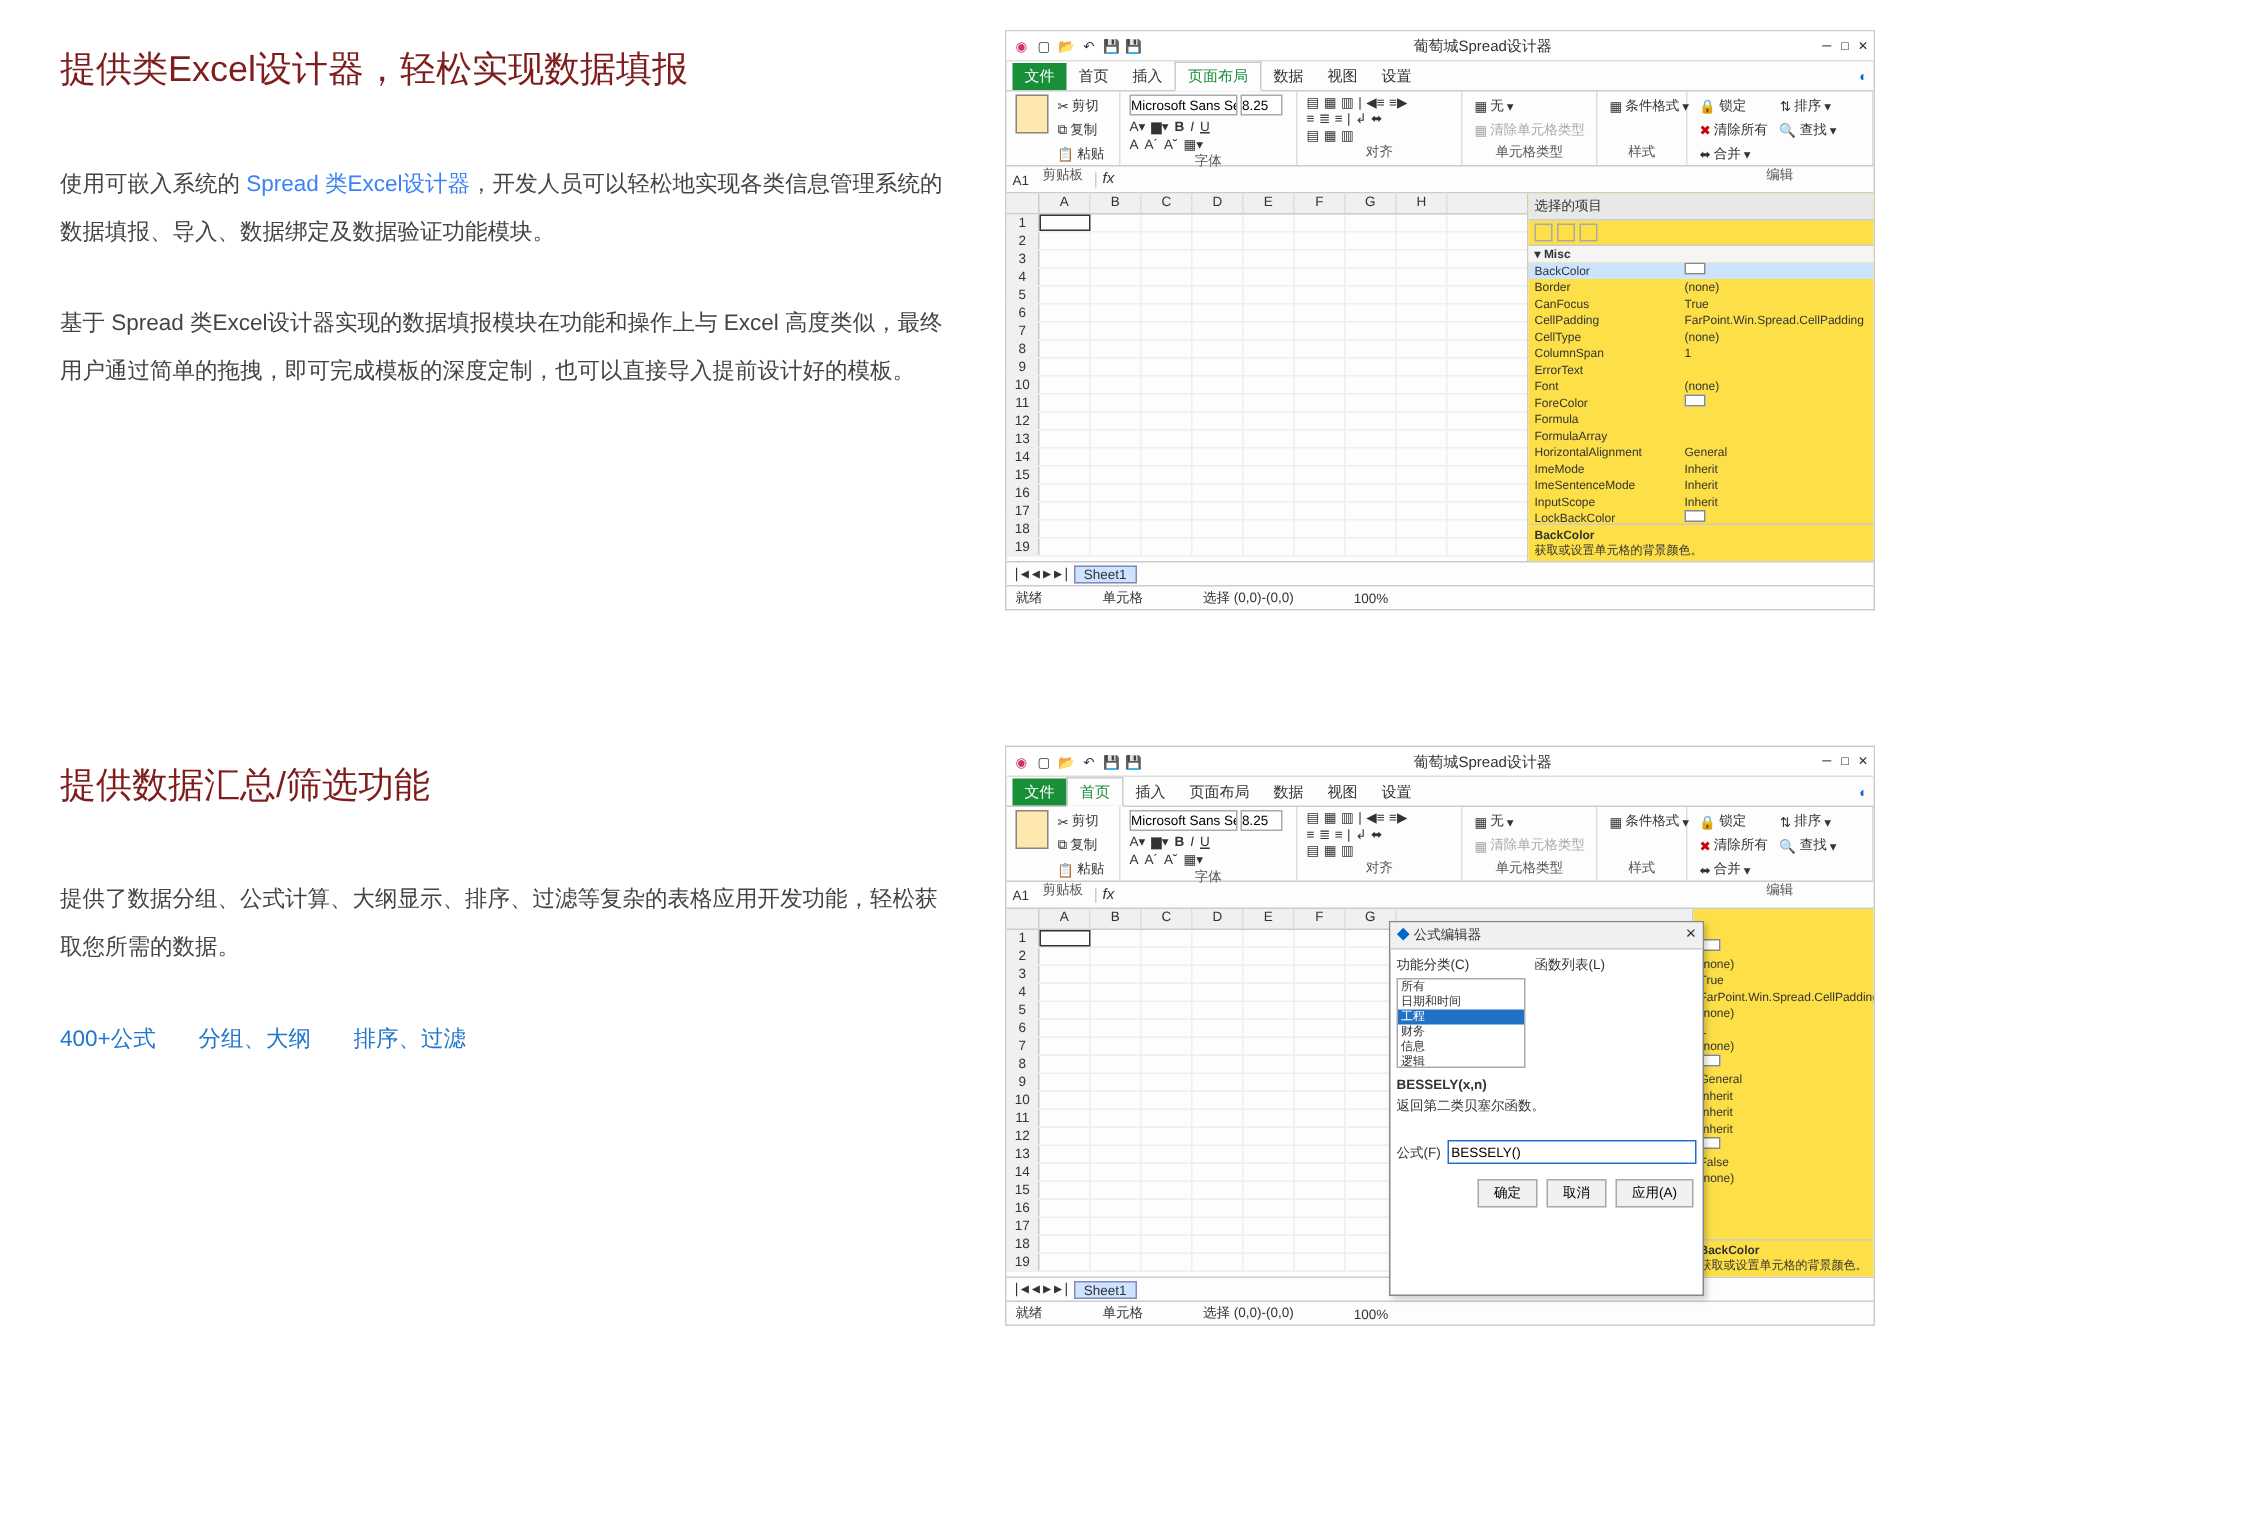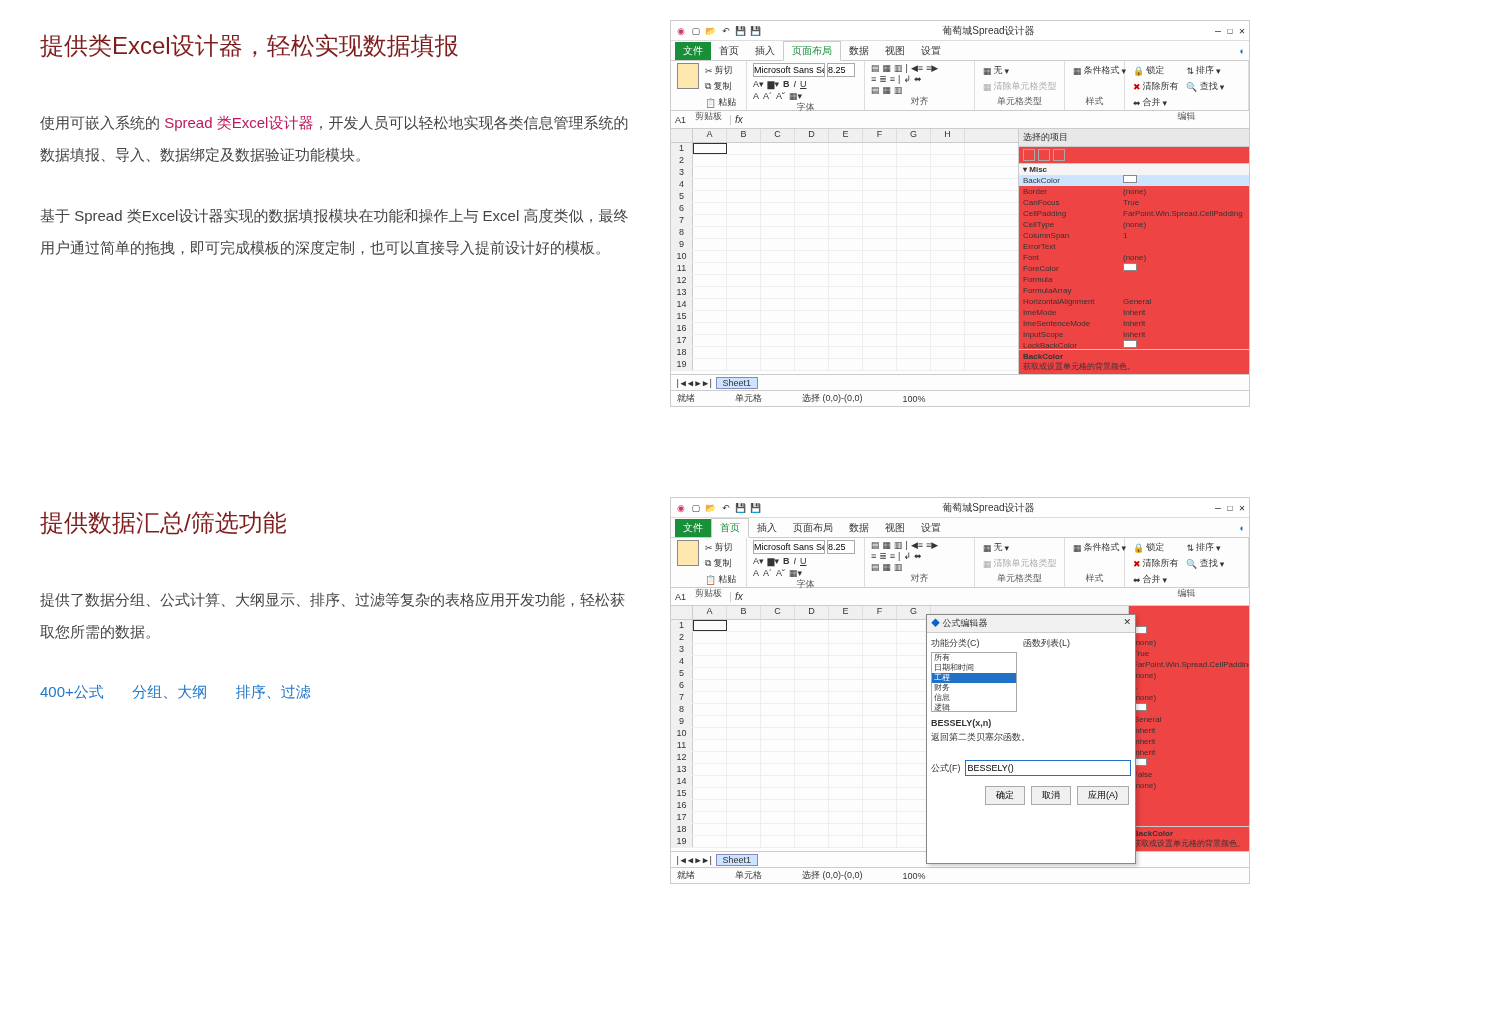--- a/index.html
+++ b/index.html
@@ -1,21 +1,21 @@
 <!DOCTYPE html>
 <html><head>
 <meta charset="utf-8">
 <style>
 * { margin: 0; padding: 0; box-sizing: border-box; }
 body { font-family: "Microsoft YaHei", "Segoe UI", sans-serif; background: #fff; width: 1504px; height: 1022px; overflow: hidden; padding: 20px 40px; }
 .row { display: flex; gap: 40px; margin-bottom: 90px; }
 .text-col { width: 590px; padding-top: 10px; }
 .text-col h2 { font-size: 24px; font-weight: 400; color: #7f1d1d; margin-bottom: 45px; }
 .text-col p { font-size: 15px; color: #444; line-height: 2.1; margin-bottom: 30px; }
-.text-col .linkish { color: #be185d; }
+.text-col .linkish { color: #3b82f6; }
 .links { margin-top: 36px; }
 .links span { color: #2277cc; font-size: 15px; margin-right: 24px; cursor: pointer; }
 
 .shot { width: 580px; border: 1px solid #ccc; background: #fdfdfd; font-size: 9px; color: #333; position: relative; }
 .titlebar { display: flex; align-items: center; height: 20px; background: #fff; border-bottom: 1px solid #ddd; padding: 0 4px; }
 .titlebar .icons { display: flex; gap: 3px; }
 .titlebar .icons span { width: 12px; height: 12px; display: inline-flex; align-items: center; justify-content: center; font-size: 9px; }
 .titlebar .apptitle { flex: 1; text-align: center; font-size: 10px; }
 .titlebar .winbtns { display: flex; gap: 6px; font-family: monospace; font-size: 10px; }
 
@@ -41,21 +41,21 @@
 .sheet-area { display: flex; height: 245px; }
 .grid { flex: 1; overflow: hidden; border-right: 1px solid #ccc; }
 .colheads { display: flex; height: 14px; background: #f0f0f0; border-bottom: 1px solid #ccc; }
 .colheads .corner { width: 22px; border-right: 1px solid #ccc; }
 .colheads .ch { width: 34px; text-align: center; border-right: 1px solid #ddd; font-size: 9px; }
 .gridrow { display: flex; height: 12px; border-bottom: 1px solid #eee; }
 .gridrow .rh { width: 22px; text-align: center; background: #f0f0f0; border-right: 1px solid #ccc; font-size: 9px; }
 .gridrow .cell { width: 34px; border-right: 1px solid #eee; }
 .gridrow .cell.sel { border: 1px solid #333; }
 
-.proppane { width: 230px; background: #ef4444; font-size: 8px; display: flex; flex-direction: column; }
+.proppane { width: 230px; background: #fde047; font-size: 8px; display: flex; flex-direction: column; }
 .proppane .pptitle { background: #e8e8e8; padding: 2px 4px; font-size: 9px; border-bottom: 1px solid #ccc; }
 .proppane .pptoolbar { padding: 2px 4px; border-bottom: 1px solid #ccc; display: flex; gap: 3px; }
 .proppane .pptoolbar span { width: 12px; height: 12px; border: 1px solid #aaa; display: inline-block; }
 .proppane .cat { background: #f5f5f5; padding: 1px 4px; font-weight: bold; }
 .proppane .prow { display: flex; padding: 0 4px; line-height: 11px; }
 .proppane .prow .pk { width: 100px; }
 .proppane .prow .pv { flex: 1; }
 .proppane .prow .pv .swatch { display: inline-block; width: 14px; height: 8px; border: 1px solid #888; background: #fff; }
 .proppane .prow.sel { background: #cce4ff; }
 .proppane .pdesc { border-top: 1px solid #ccc; padding: 2px 4px; margin-top: auto; }

